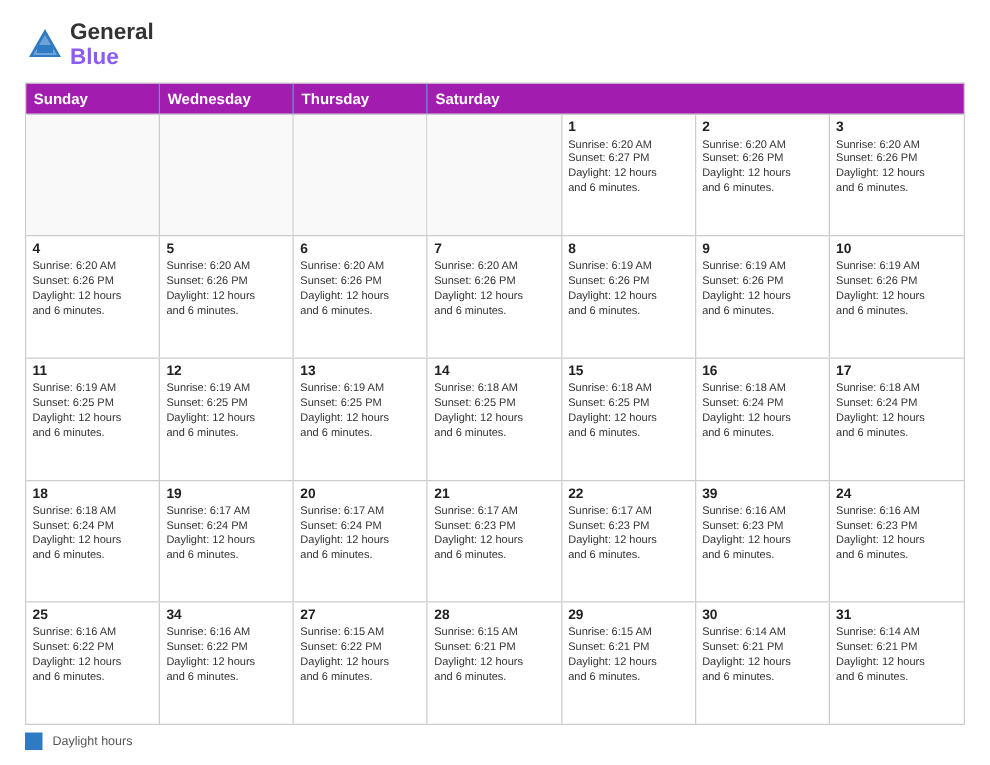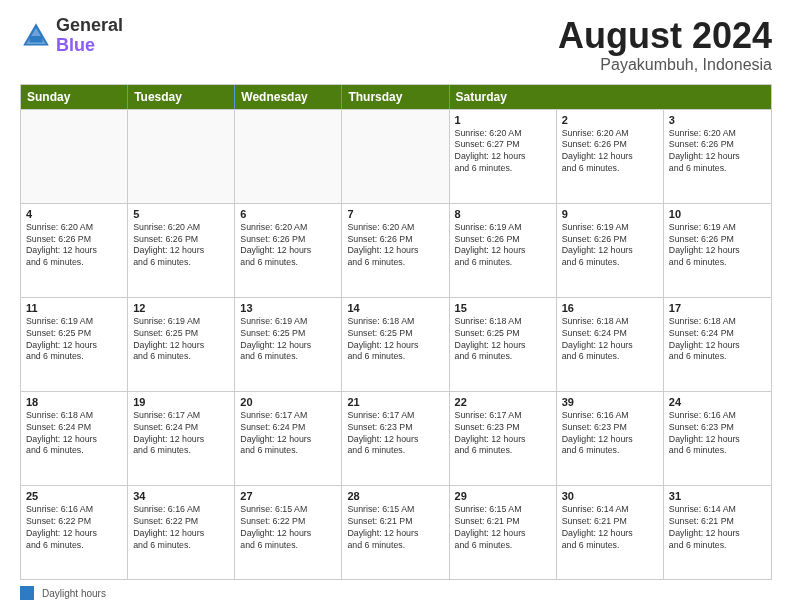--- a/index.html
+++ b/index.html
@@ -54,21 +54,21 @@
     }
     .calendar {
       flex: 1;
       display: flex;
       flex-direction: column;
       border: 1px solid #ccc;
     }
     .cal-header {
       display: grid;
       grid-template-columns: repeat(7, 1fr);
-      background: #4d7c0f;
+      background: #a21caf;
     }
     .cal-header-cell {
       color: #fff;
       font-weight: bold;
       font-size: 12px;
       padding: 5px 6px;
       border-right: 1px solid #5599d4;
     }
     .cal-header-cell:last-child { border-right: none; }
     .cal-body {
@@ -128,30 +128,25 @@
       <svg class="logo-icon" viewBox="0 0 40 40">
         <polygon points="20,4 36,32 4,32" fill="#2e7bc4"></polygon>
         <polygon points="20,10 32,30 8,30" fill="#fff" opacity="0.3"></polygon>
         <rect x="12" y="20" width="16" height="8" fill="#2e7bc4"></rect>
       </svg>
       <div class="logo-text">
         <span class="logo-general">General</span><br>
         <span class="logo-blue">Blue</span>
       </div>
     </div>
-    <div class="title-block">
-      <div class="month-year">August 2024</div>
-      <div class="location">Payakumbuh, Indonesia</div>
-    </div>
   </div>
 
   <div class="calendar">
     <div class="cal-header">
     <div class="cal-header-cell">Sunday</div>
-        <div class="cal-header-cell">Tuesday</div>
         <div class="cal-header-cell">Wednesday</div>
         <div class="cal-header-cell">Thursday</div>
         <div class="cal-header-cell">Saturday</div>
       </div>
     <div class="cal-body">
     <div class="cal-row">
           <div class="cal-cell empty"></div>
           <div class="cal-cell empty"></div>
           <div class="cal-cell empty"></div>
           <div class="cal-cell empty"></div>

